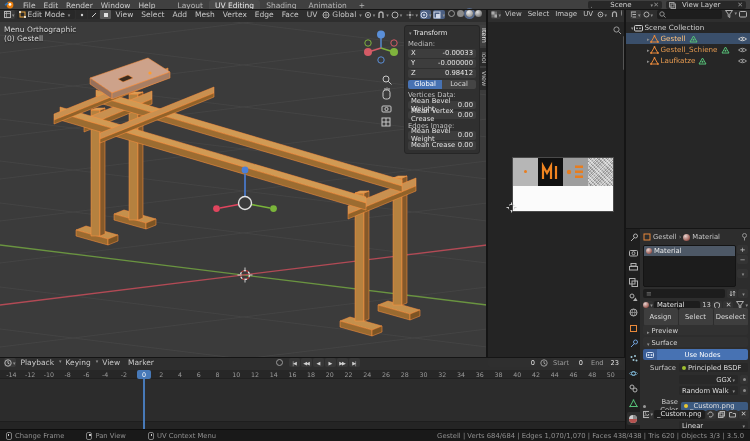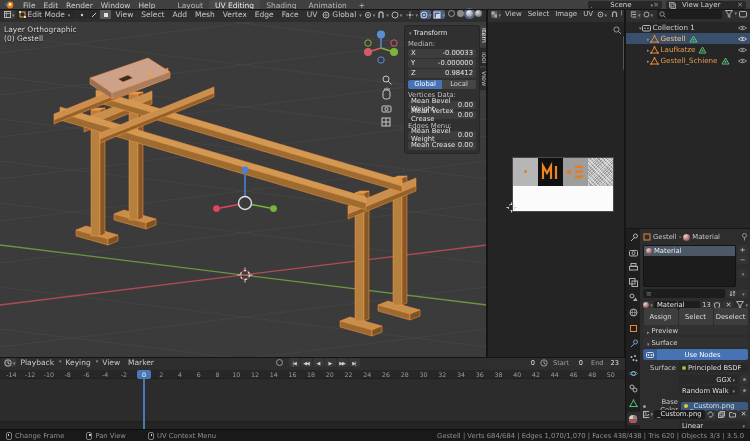--- a/index.html
+++ b/index.html
@@ -346,21 +346,21 @@
               <rect x="382" y="84" width="9" height="6" rx="1"></rect>
               <circle cx="386.5" cy="87" r="1.6"></circle>
             </g>
           <g>
               <rect x="382" y="96" width="8" height="8"></rect>
               <path d="M382 100h8M386 96v8"></path>
             </g>
         </g>
       </svg>
 
-      <div class="ovl" style="top:3px">Layer Orthographic</div>
+      <div class="ovl" style="top:3px">Menu Orthographic</div>
       <div class="ovl" style="top:12px">(0) Gestell</div>
 
       <div class="npanel">
         <div class="row" style="color:#e3e3e3">
             <span class="dd" style="margin-right:2px">▾</span>
             <span>Transform</span>
           </div>
         <div class="nlab">Median:</div>
         <div class="nrow">
             <span>X</span>
@@ -380,21 +380,21 @@
         </div>
         <div class="nlab">Vertices Data:</div>
         <div class="nrow">
             <span>Mean Bevel Weight</span>
             <span>0.00</span>
           </div>
         <div class="nrow">
             <span>Mean Vertex Crease</span>
             <span>0.00</span>
           </div>
-        <div class="nlab">Edges Menu:</div>
+        <div class="nlab">Edges Image:</div>
         <div class="nrow">
             <span>Mean Bevel Weight</span>
             <span>0.00</span>
           </div>
         <div class="nrow">
             <span>Mean Crease</span>
             <span>0.00</span>
           </div>
       </div>
       <div class="sidetabs">
@@ -499,34 +499,28 @@
           </svg>
         </span>
       <span class="dd">▾</span>
       <span style="margin-left:2px">
           <svg width="8" height="8">
             <rect x="0.5" y="1.5" width="7" height="5.5" rx="1" fill="none" stroke="#b0b0b0"></rect>
           </svg>
         </span>
     </div>
     <div style="position:absolute;top:12px;left:0;right:0">
-      <div class="olrow" style="padding-left:12px">
+      <div class="olrow" style="padding-left:4px">
         <span class="dd">▾</span>
         <svg width="9" height="8">
-            <rect x="0.5" y="1.5" width="8" height="5.5" rx="1" fill="none" stroke="#b9b9b9"></rect>
-            <circle cx="3" cy="4.2" r=".8" fill="#b9b9b9"></circle>
-            <circle cx="6" cy="4.2" r=".8" fill="#b9b9b9"></circle>
-          </svg>
-        <span class="lbl">Collection 1</span>
-        <span class="eye">
-            <svg width="9" height="6">
-              <path d="M0.5 3 Q4.5 -0.5 8.5 3 Q4.5 6.5 0.5 3Z" fill="none" stroke="#9a9a9a"></path>
-              <circle cx="4.5" cy="3" r="1" fill="#9a9a9a"></circle>
-            </svg>
-          </span>
+            <rect x="0.5" y="1.5" width="8" height="5.5" rx="1" fill="none" stroke="#cfcfcf"></rect>
+            <circle cx="3" cy="4.2" r=".8" fill="#cfcfcf"></circle>
+            <circle cx="6" cy="4.2" r=".8" fill="#cfcfcf"></circle>
+          </svg>
+        <span class="lbl">Scene Collection</span>
       </div>
       <div class="olrow sel" style="padding-left:20px">
         <span class="dd">▸</span>
         <svg width="9" height="8">
             <path d="M4.5 1 L8 7 H1Z" fill="none" stroke="#e8883a"></path>
             <circle cx="4.5" cy="1" r=".9" fill="#e8883a"></circle>
             <circle cx="8" cy="7" r=".9" fill="#e8883a"></circle>
             <circle cx="1" cy="7" r=".9" fill="#e8883a"></circle>
           </svg>
         <span class="lbl" style="color:#ffc27d">Gestell</span>
@@ -542,41 +536,41 @@
           </span>
       </div>
       <div class="olrow" style="padding-left:20px">
         <span class="dd">▸</span>
         <svg width="9" height="8">
             <path d="M4.5 1 L8 7 H1Z" fill="none" stroke="#e8883a"></path>
             <circle cx="4.5" cy="1" r=".9" fill="#e8883a"></circle>
             <circle cx="8" cy="7" r=".9" fill="#e8883a"></circle>
             <circle cx="1" cy="7" r=".9" fill="#e8883a"></circle>
           </svg>
-        <span class="lbl org">Laufkatze</span>
+        <span class="lbl org">Gestell_Schiene</span>
         <svg style="margin-left:3px" width="9" height="8">
             <path d="M4.5 1 L8 7 H1Z" fill="none" stroke="#56c178"></path>
             <circle cx="4.5" cy="4.8" r="1" fill="#56c178"></circle>
           </svg>
         <span class="eye">
             <svg width="9" height="6">
               <path d="M0.5 3 Q4.5 -0.5 8.5 3 Q4.5 6.5 0.5 3Z" fill="none" stroke="#9a9a9a"></path>
               <circle cx="4.5" cy="3" r="1" fill="#9a9a9a"></circle>
             </svg>
           </span>
       </div>
       <div class="olrow" style="padding-left:20px">
         <span class="dd">▸</span>
         <svg width="9" height="8">
             <path d="M4.5 1 L8 7 H1Z" fill="none" stroke="#e8883a"></path>
             <circle cx="4.5" cy="1" r=".9" fill="#e8883a"></circle>
             <circle cx="8" cy="7" r=".9" fill="#e8883a"></circle>
             <circle cx="1" cy="7" r=".9" fill="#e8883a"></circle>
           </svg>
-        <span class="lbl org">Gestell_Schiene</span>
+        <span class="lbl org">Laufkatze</span>
         <svg style="margin-left:3px" width="9" height="8">
             <path d="M4.5 1 L8 7 H1Z" fill="none" stroke="#56c178"></path>
             <circle cx="4.5" cy="4.8" r="1" fill="#56c178"></circle>
           </svg>
         <span class="eye">
             <svg width="9" height="6">
               <path d="M0.5 3 Q4.5 -0.5 8.5 3 Q4.5 6.5 0.5 3Z" fill="none" stroke="#9a9a9a"></path>
               <circle cx="4.5" cy="3" r="1" fill="#9a9a9a"></circle>
             </svg>
           </span>

